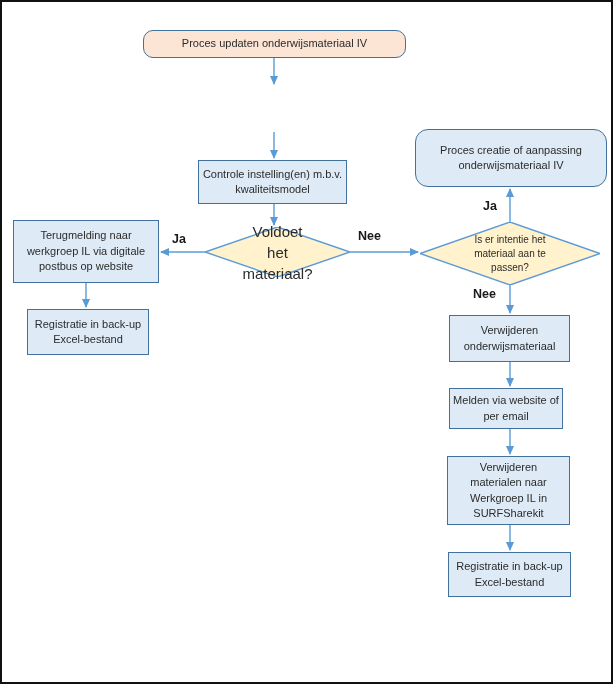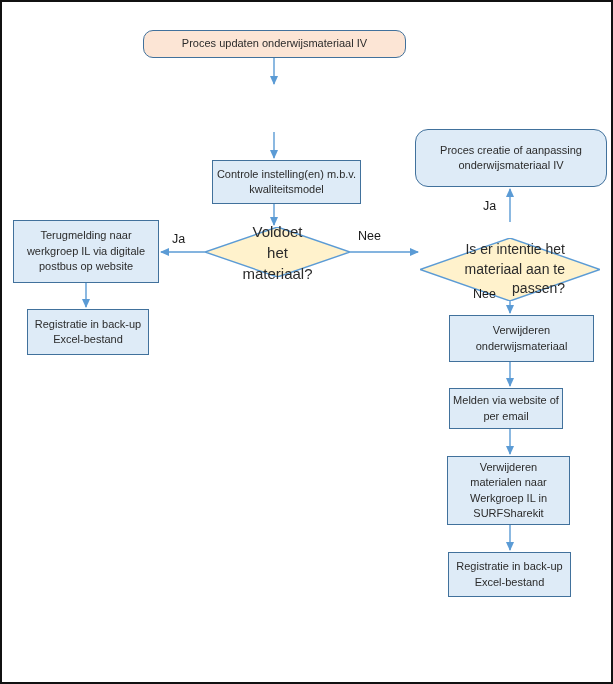--- a/index.html
+++ b/index.html
@@ -56,35 +56,35 @@
     fill:var(--decision-fill);
     stroke:var(--decision-border);
     stroke-width:1.4;
     vector-effect:non-scaling-stroke;
   }
   .diamond .lbl{position:relative;z-index:1;}
 
   
   .n-start        {left:141px;top:28px; width:263px;height:28px;}
   .n-email        {left:152px;top:84px; width:231px;height:46px;padding:0 4px;}
-  .n-controle     {left:210px;top:158px;width:149px;height:44px;}
+  .n-controle     {left:196px;top:158px;width:149px;height:44px;}
   .n-decision1    {left:203px;top:225px;width:145px;height:50px;font-size:15px;}
   .n-terugmelding {left:11px; top:218px;width:146px;height:63px;padding:0 0;}
   .n-reg-left     {left:25px; top:307px;width:122px;height:46px;}
   .n-proces-creatie{left:413px;top:127px;width:192px;height:58px;}
-  .n-decision2    {left:418px;top:236px;width:180px;height:63px;font-size:14px;text-align:right;}
+  .n-decision2    {left:418px;top:220px;width:180px;height:63px;font-size:10px;}
   .n-decision2 .lbl{width:110px;}
-  .n-verwijderen1 {left:447px;top:313px;width:145px;height:47px;}
+  .n-verwijderen1 {left:447px;top:313px;width:121px;height:47px;}
   .n-melden       {left:447px;top:386px;width:114px;height:41px;}
   .n-verwijderen2 {left:445px;top:454px;width:123px;height:69px;}
   .n-reg-right    {left:446px;top:550px;width:123px;height:45px;}
 
   .edge-label{
     position:absolute;z-index:3;
-    font-weight:normal;font-size:12.5px;color:#1a1a1a;
+    font-weight:bold;font-size:12.5px;color:#1a1a1a;
   }
   .l-ja-left {left:170px;top:230px;}
   .l-nee-left{left:356px;top:227px;}
   .l-ja-right{left:481px;top:197px;}
   .l-nee-right{left:471px;top:285px;}
 
   .diagram-title{
     position:absolute;z-index:3;
     left:127px;top:630px;width:440px;
     text-align:center;

